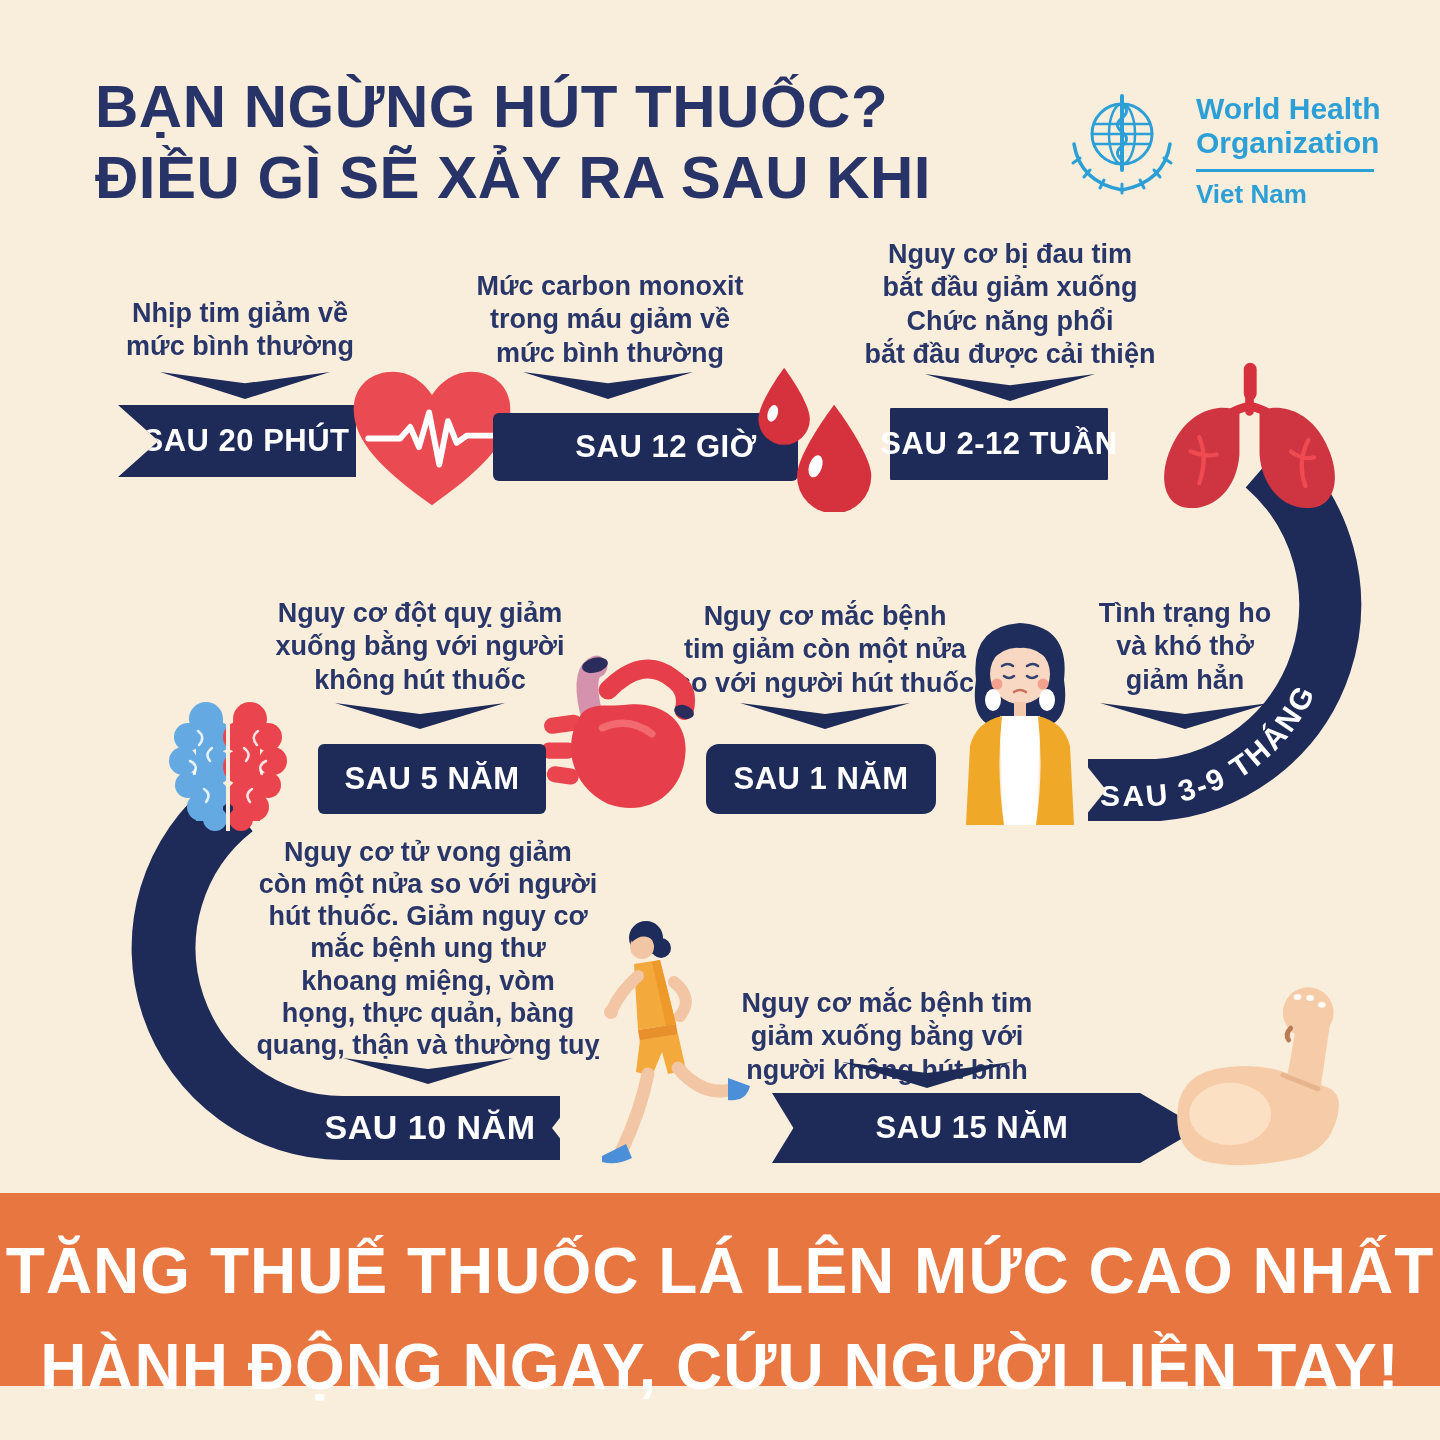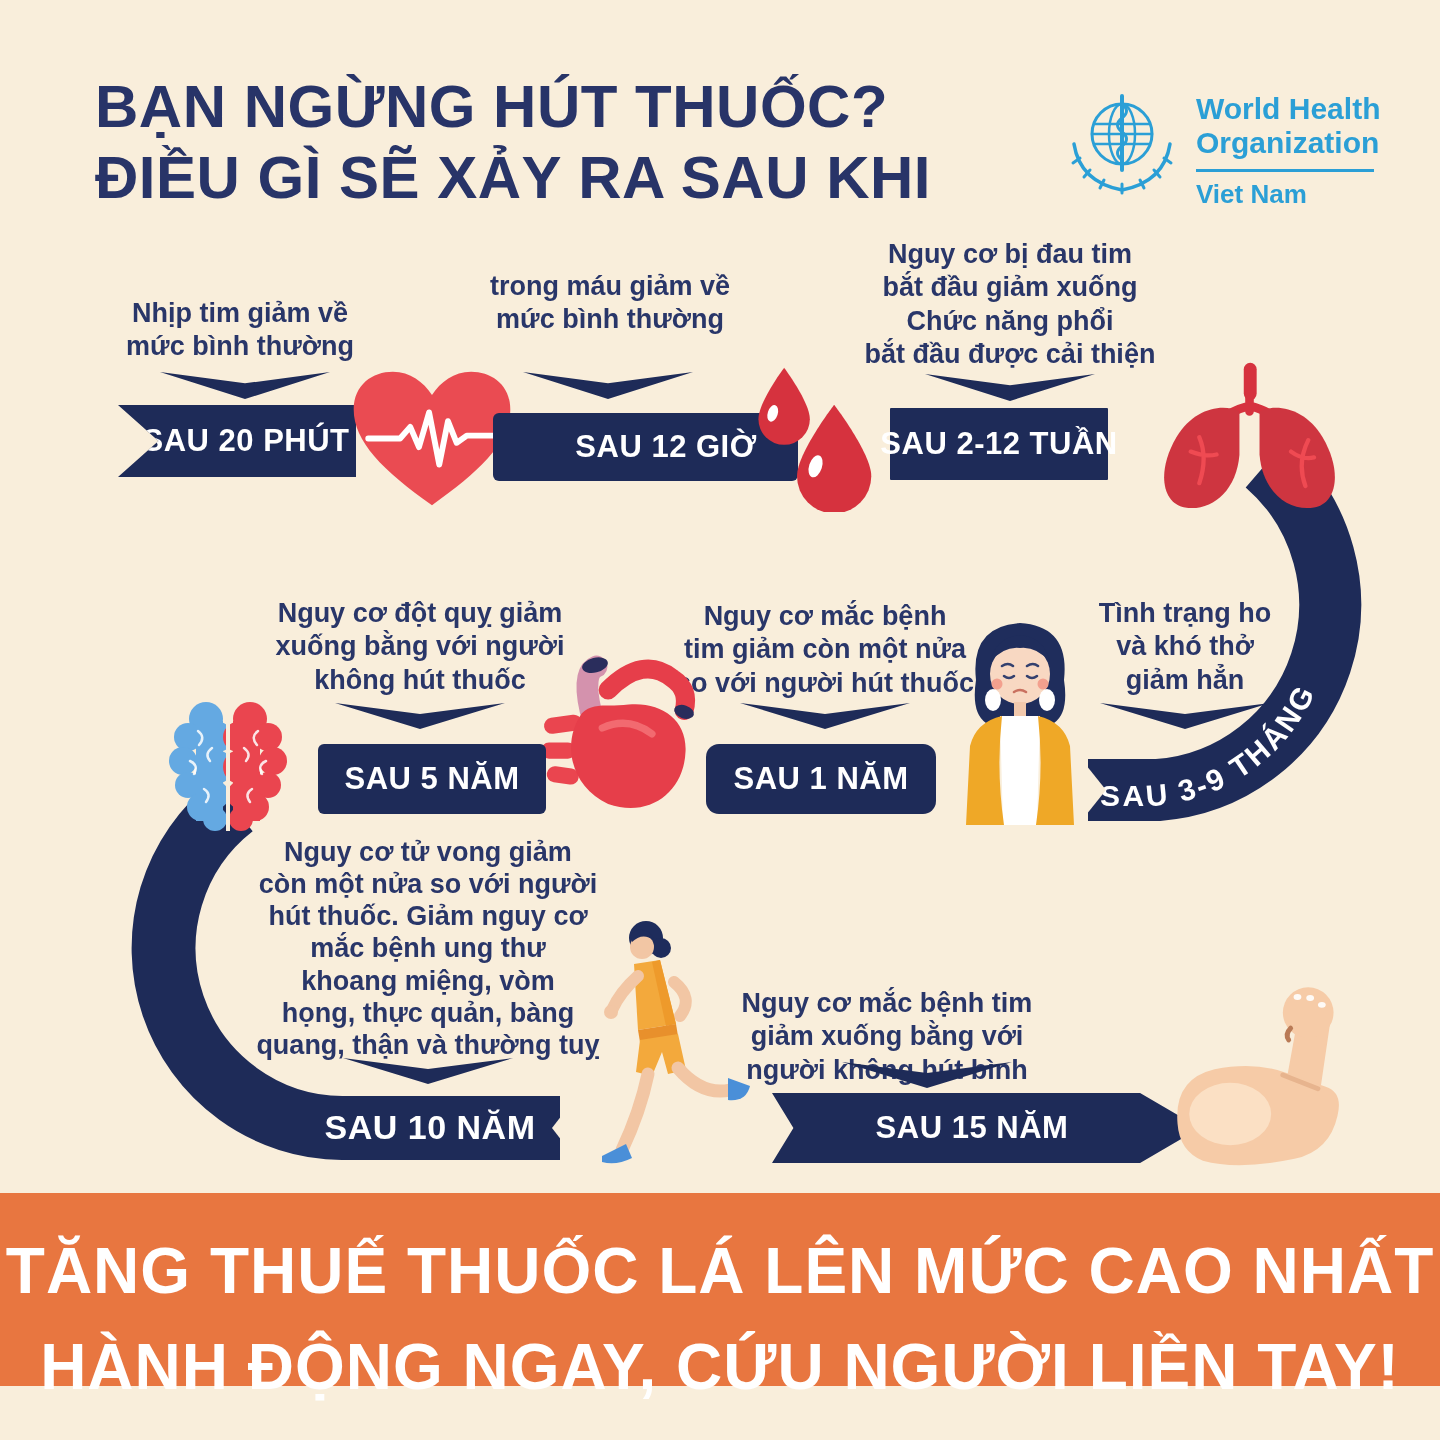--- a/index.html
+++ b/index.html
@@ -72,20 +72,21 @@
   <div class="abs pointer" style="left:160px;top:372px;width:170px;height:27px;"></div>
   <div class="abs banner notch-left" style="left:118px;top:405px;width:220px;height:72px;padding-left:18px;">SAU 20 PHÚT</div>
   <div class="abs" style="left:342px;top:366px;">
     <svg width="180" height="145" viewBox="0 0 120 100">
       <path d="M60 96 C26 72 6 52 6 30 C6 13 19 4 33 4 C45 4 54 11 60 20 C66 11 75 4 87 4 C101 4 114 13 114 30 C114 52 94 72 60 96 Z" fill="#ea4b52"></path>
       <polyline points="16,50 38,50 45,42 51,56 58,32 65,68 71,38 77,53 84,48 104,48" stroke="#ffffff" stroke-width="4" fill="none" stroke-linecap="round" stroke-linejoin="round"></polyline>
     </svg>
   </div>
 
   <div class="abs caption" style="left:440px;top:270px;width:340px;">
+    <div>Mức carbon monoxit</div>
     <div>trong máu giảm về</div>
     <div>mức bình thường</div>
   </div>
   <div class="abs pointer" style="left:523px;top:372px;width:170px;height:27px;"></div>
   <div class="abs banner" style="left:493px;top:413px;width:264px;height:68px;border-radius:6px;padding-left:41px;">SAU 12 GIỜ</div>
   <div class="abs" style="left:742px;top:362px;">
     <svg width="140" height="150" viewBox="0 0 95 105">
       <path d="M28 4 C28 4 10 28 10 40 a18 18 0 0 0 36 0 C46 28 28 4 28 4 Z" fill="#d6323e"></path>
       <ellipse cx="20" cy="36" rx="3.5" ry="6" fill="#ffffff" transform="rotate(18 20 36)"></ellipse>
       <path d="M63 30 C63 30 37 64 37 80 a26 26 0 0 0 52 0 C89 64 63 30 63 30 Z" fill="#d6323e"></path>

